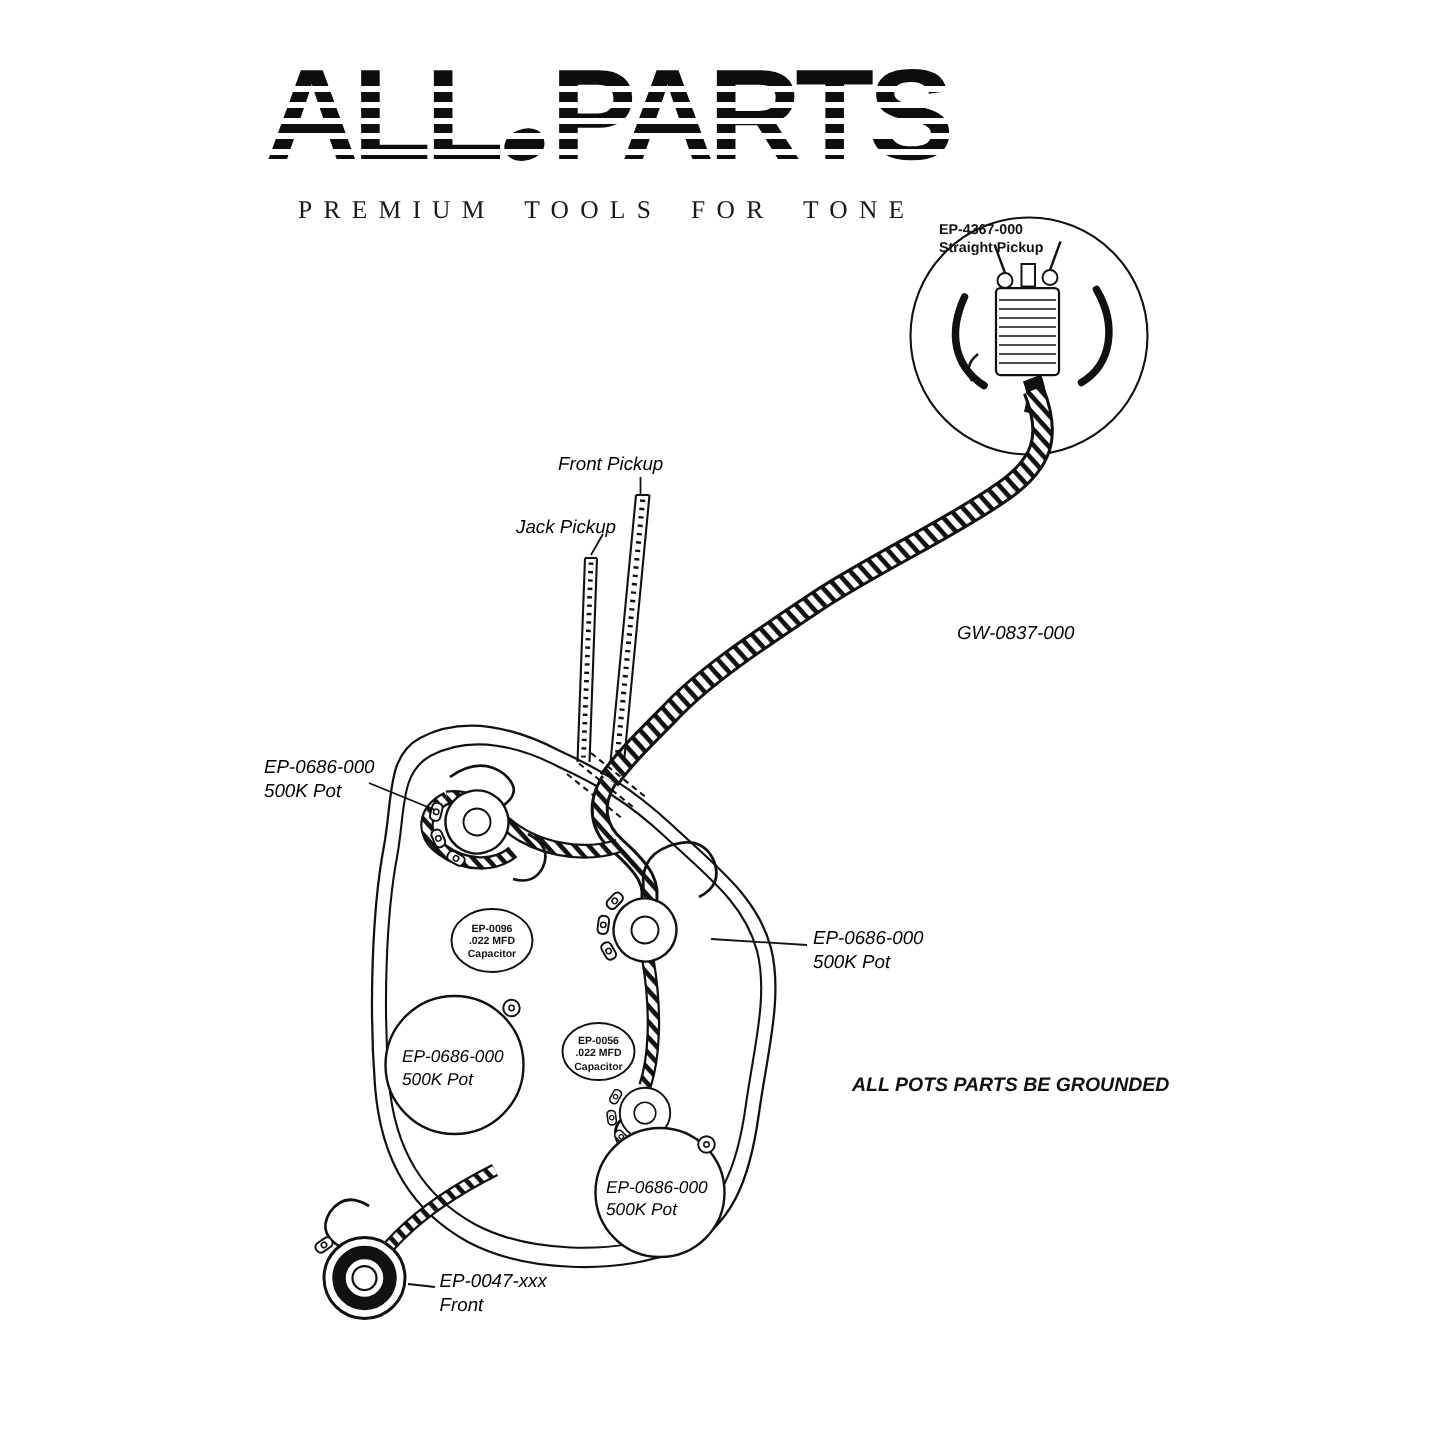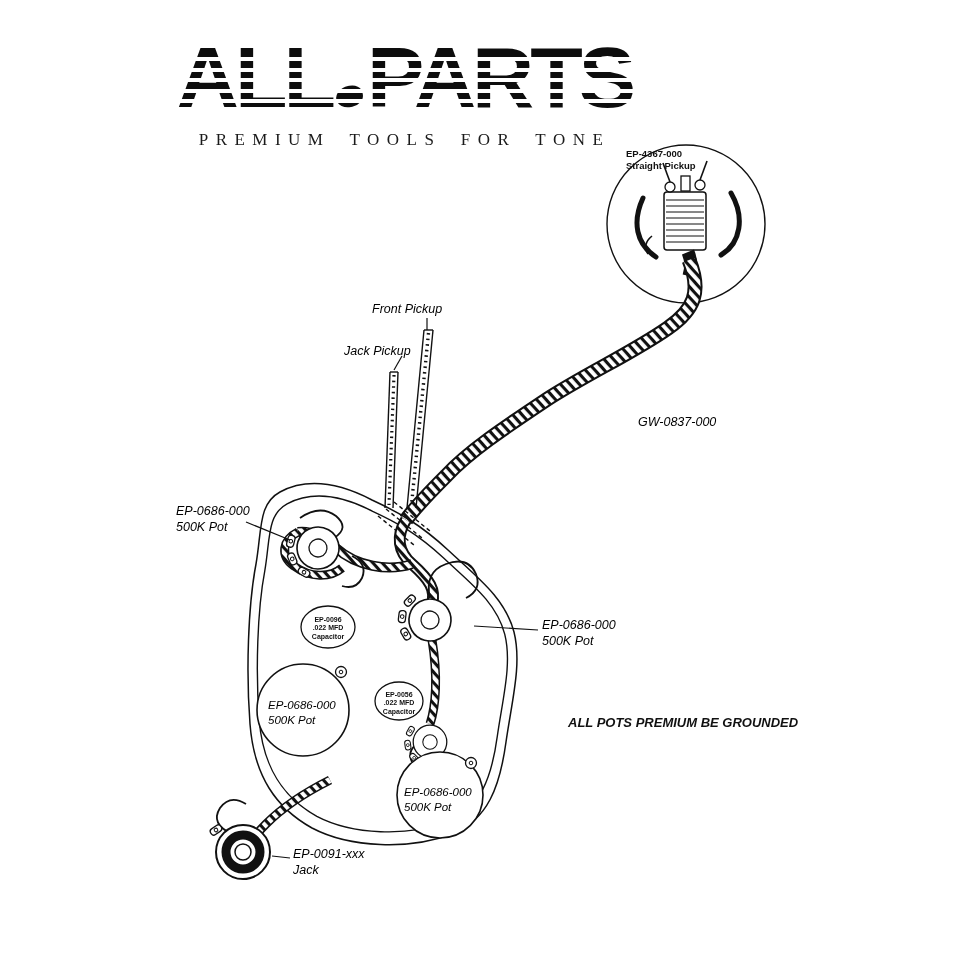--- a/index.html
+++ b/index.html
@@ -224,18 +224,18 @@
   <span>EP-0056</span>
   <span>.022 MFD</span>
   <span>Capacitor</span>
 </div>
 
 <div class="label" style="left:404px;top:785px;font-size:11.5px;">
   <span>EP-0686-000</span>
   <span>500K Pot</span>
 </div>
 
-<div class="note-label">ALL POTS PREMIUM BE GROUNDED</div>
+<div class="note-label">ALL POTS PARTS BE GROUNDED</div>
 
 <div class="label" style="left:293px;top:846px;">
-  <span>EP-0091-xxx</span>
-  <span>Jack</span>
+  <span>EP-0047-xxx</span>
+  <span>Front</span>
 </div>
 
 </body></html>

